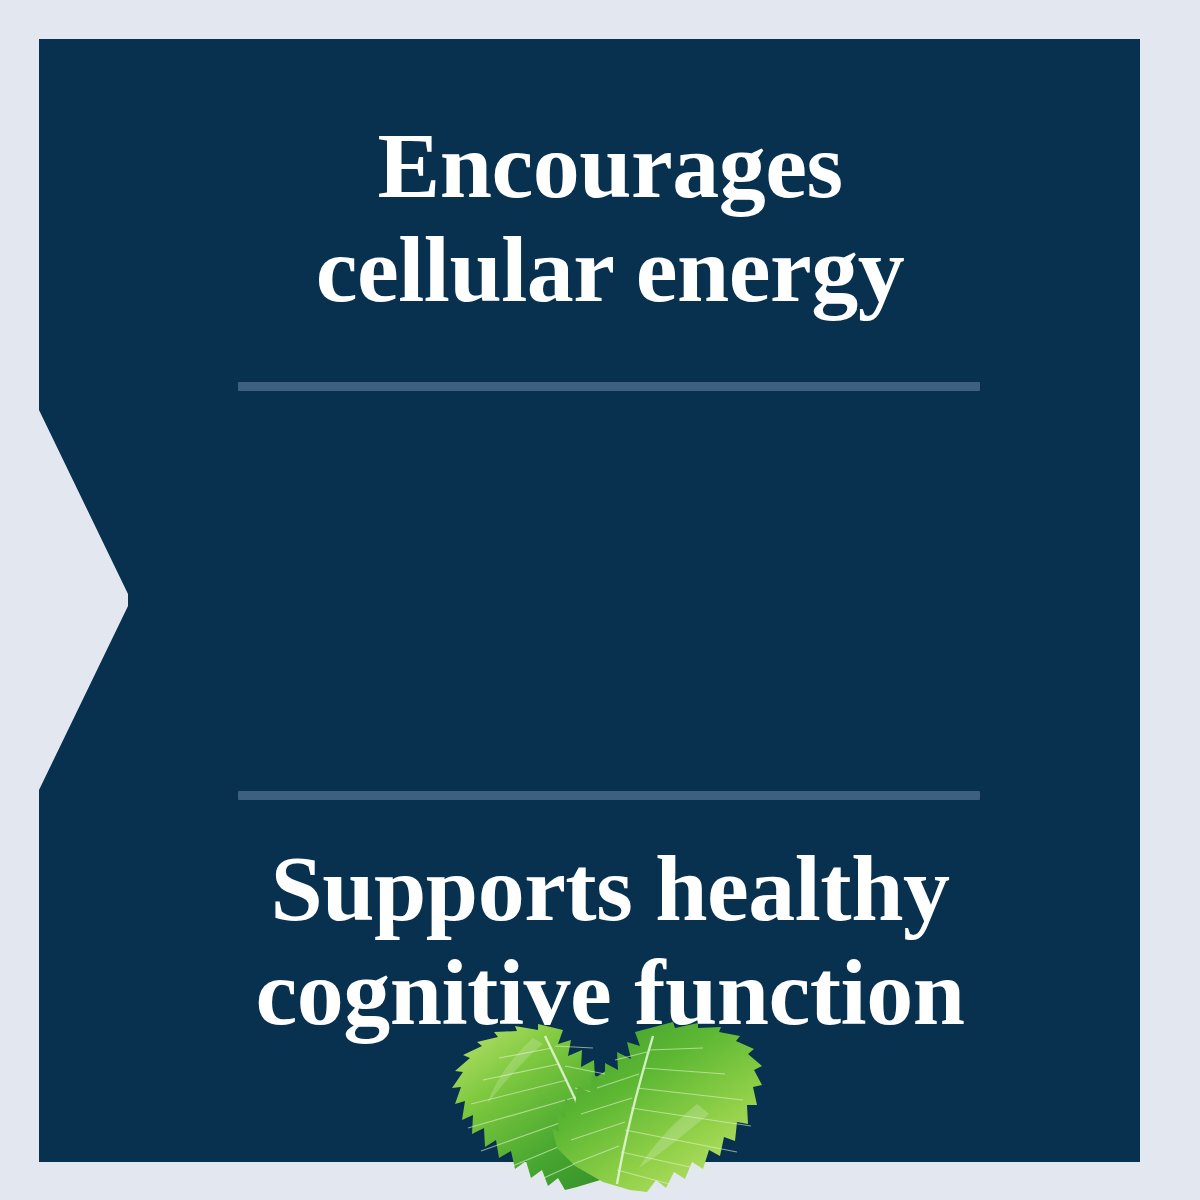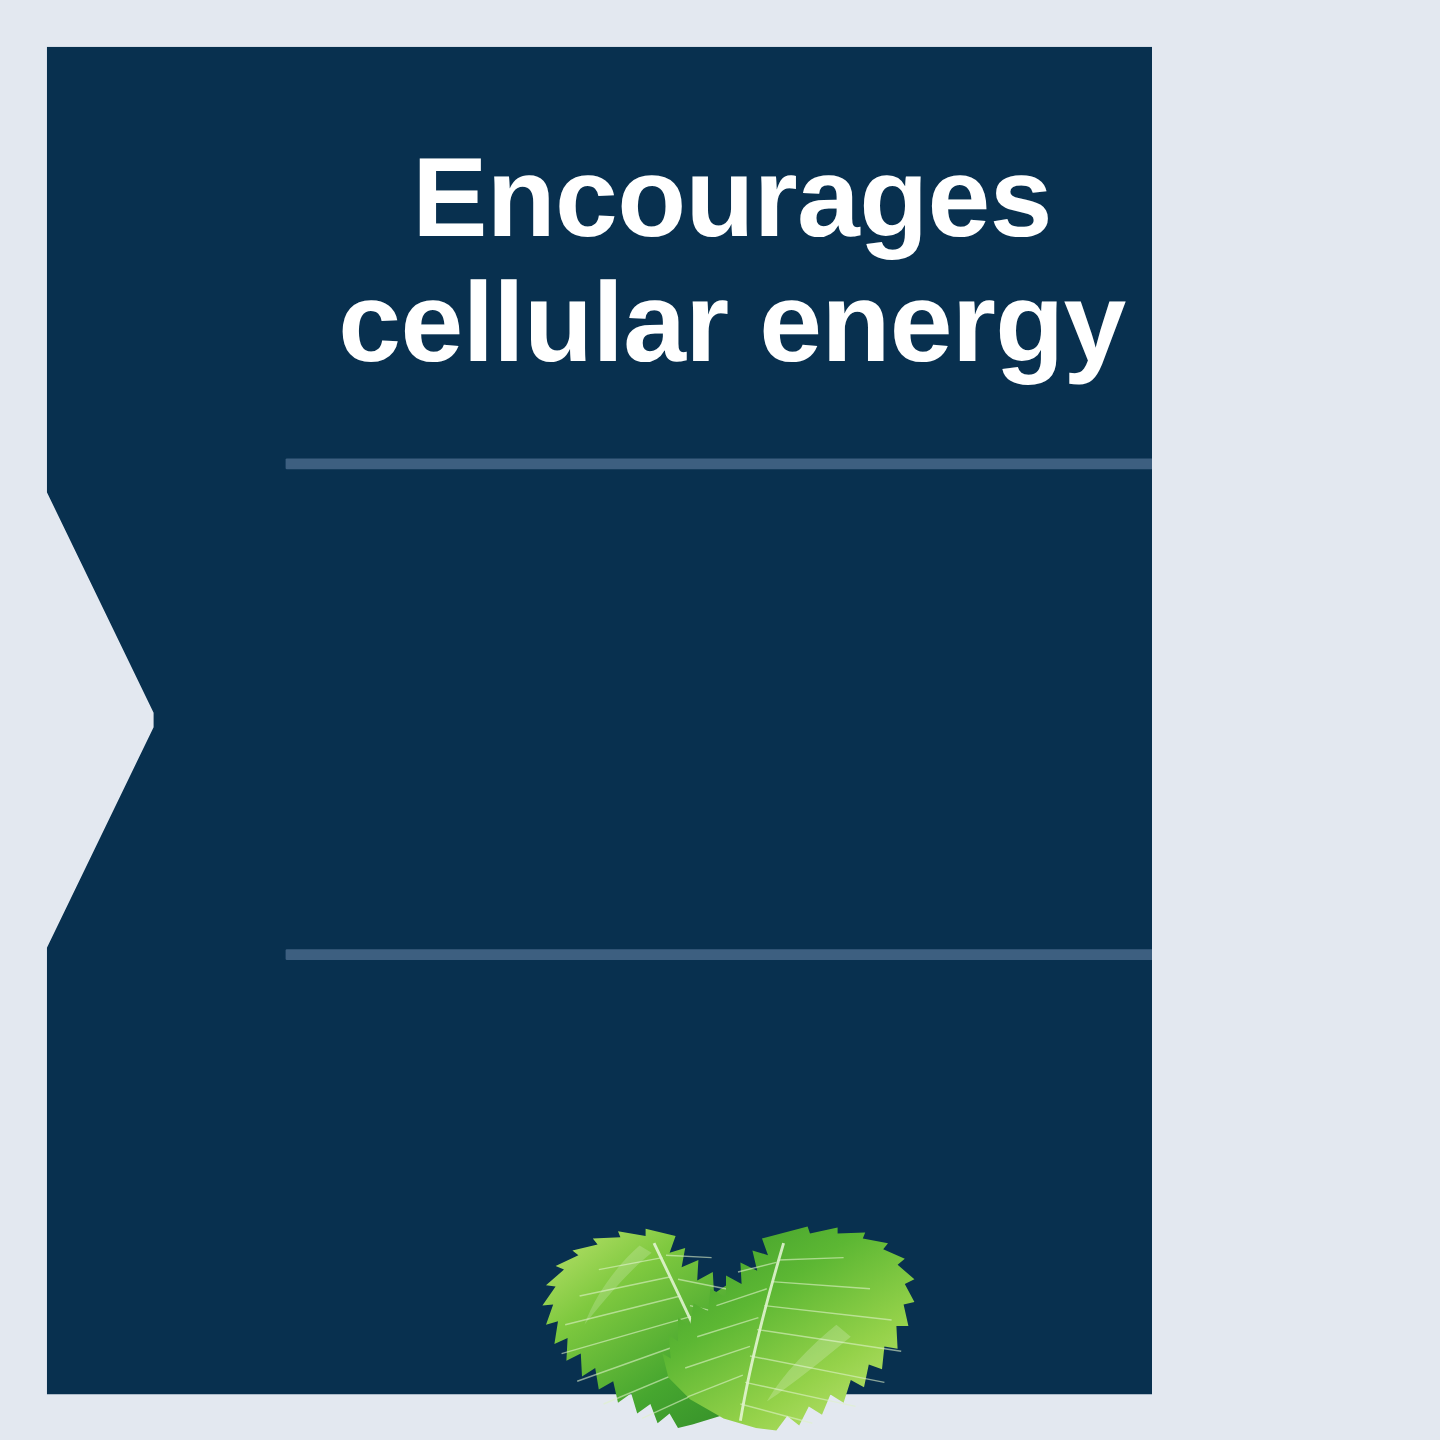--- a/index.html
+++ b/index.html
@@ -3,25 +3,25 @@
 <meta charset="utf-8">
 <title>Supplement Benefits Panel</title>
 <style>
   html, body {
     margin: 0;
     padding: 0;
     background: #e3e8f0;
   }
   #stage {
     position: relative;
-    width: 960px;
+    width: 1140px;
     height: 1200px;
     background: #e3e8f0;
     overflow: hidden;
-    font-family: Liberation Sans, sans-serif;
+    font-family: Liberation Serif, serif;
   }
   #panel-svg {
     position: absolute;
     left: 0;
     top: 0;
     width: 1200px;
     height: 1200px;
     display: block;
   }
 
@@ -98,20 +98,22 @@
   <div id="content">
 
     <div class="benefit" id="benefit-0">Encourages
 cellular energy</div>
 
     <div class="divider" id="divider-0"></div>
 
 
     <div class="divider" id="divider-1"></div>
 
+    <div class="benefit" id="benefit-2">Supports healthy
+cognitive function</div>
 
     <svg id="leaf-graphic" viewBox="0 0 350 180" aria-hidden="true">
       <defs>
         <linearGradient id="gradLeftLeaf" x1="0" y1="0" x2="1" y2="1">
           <stop offset="0%" stop-color="#bfe36f"></stop>
           <stop offset="28%" stop-color="#7fc93f"></stop>
           <stop offset="62%" stop-color="#46a62f"></stop>
           <stop offset="100%" stop-color="#2b8327"></stop>
         </linearGradient>
         <linearGradient id="gradRightLeaf" x1="0.1" y1="0" x2="0.9" y2="1">

